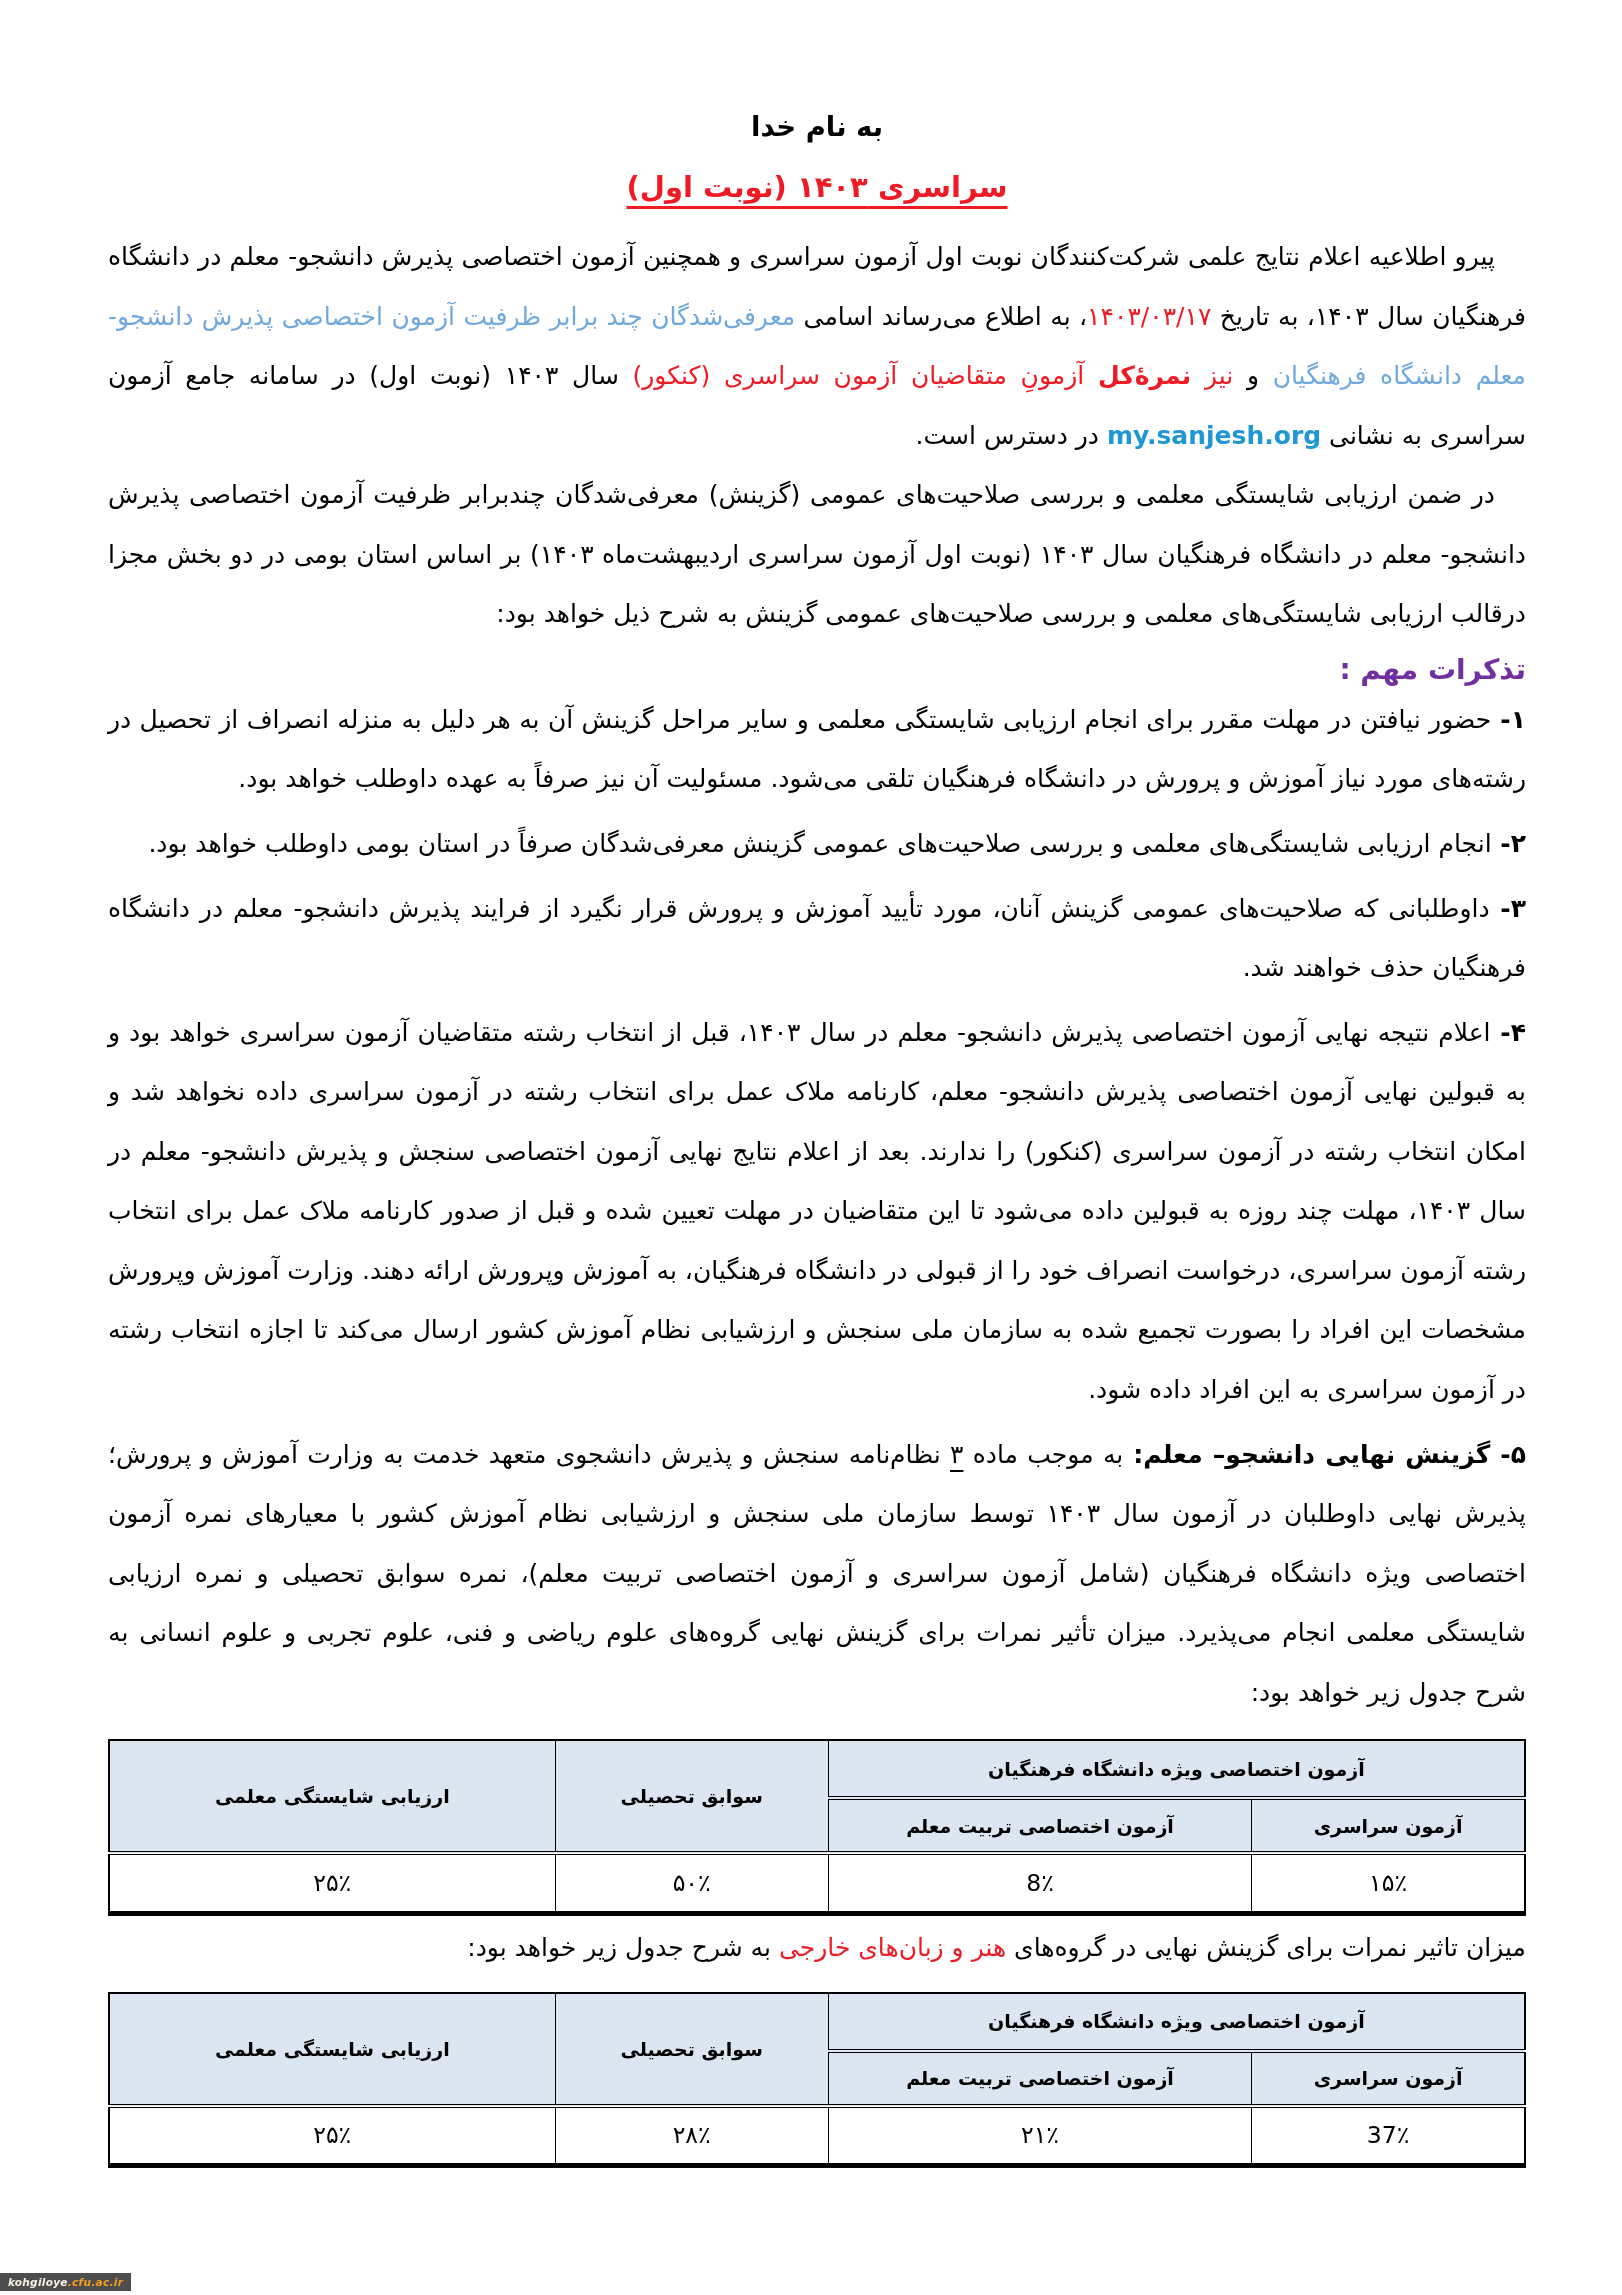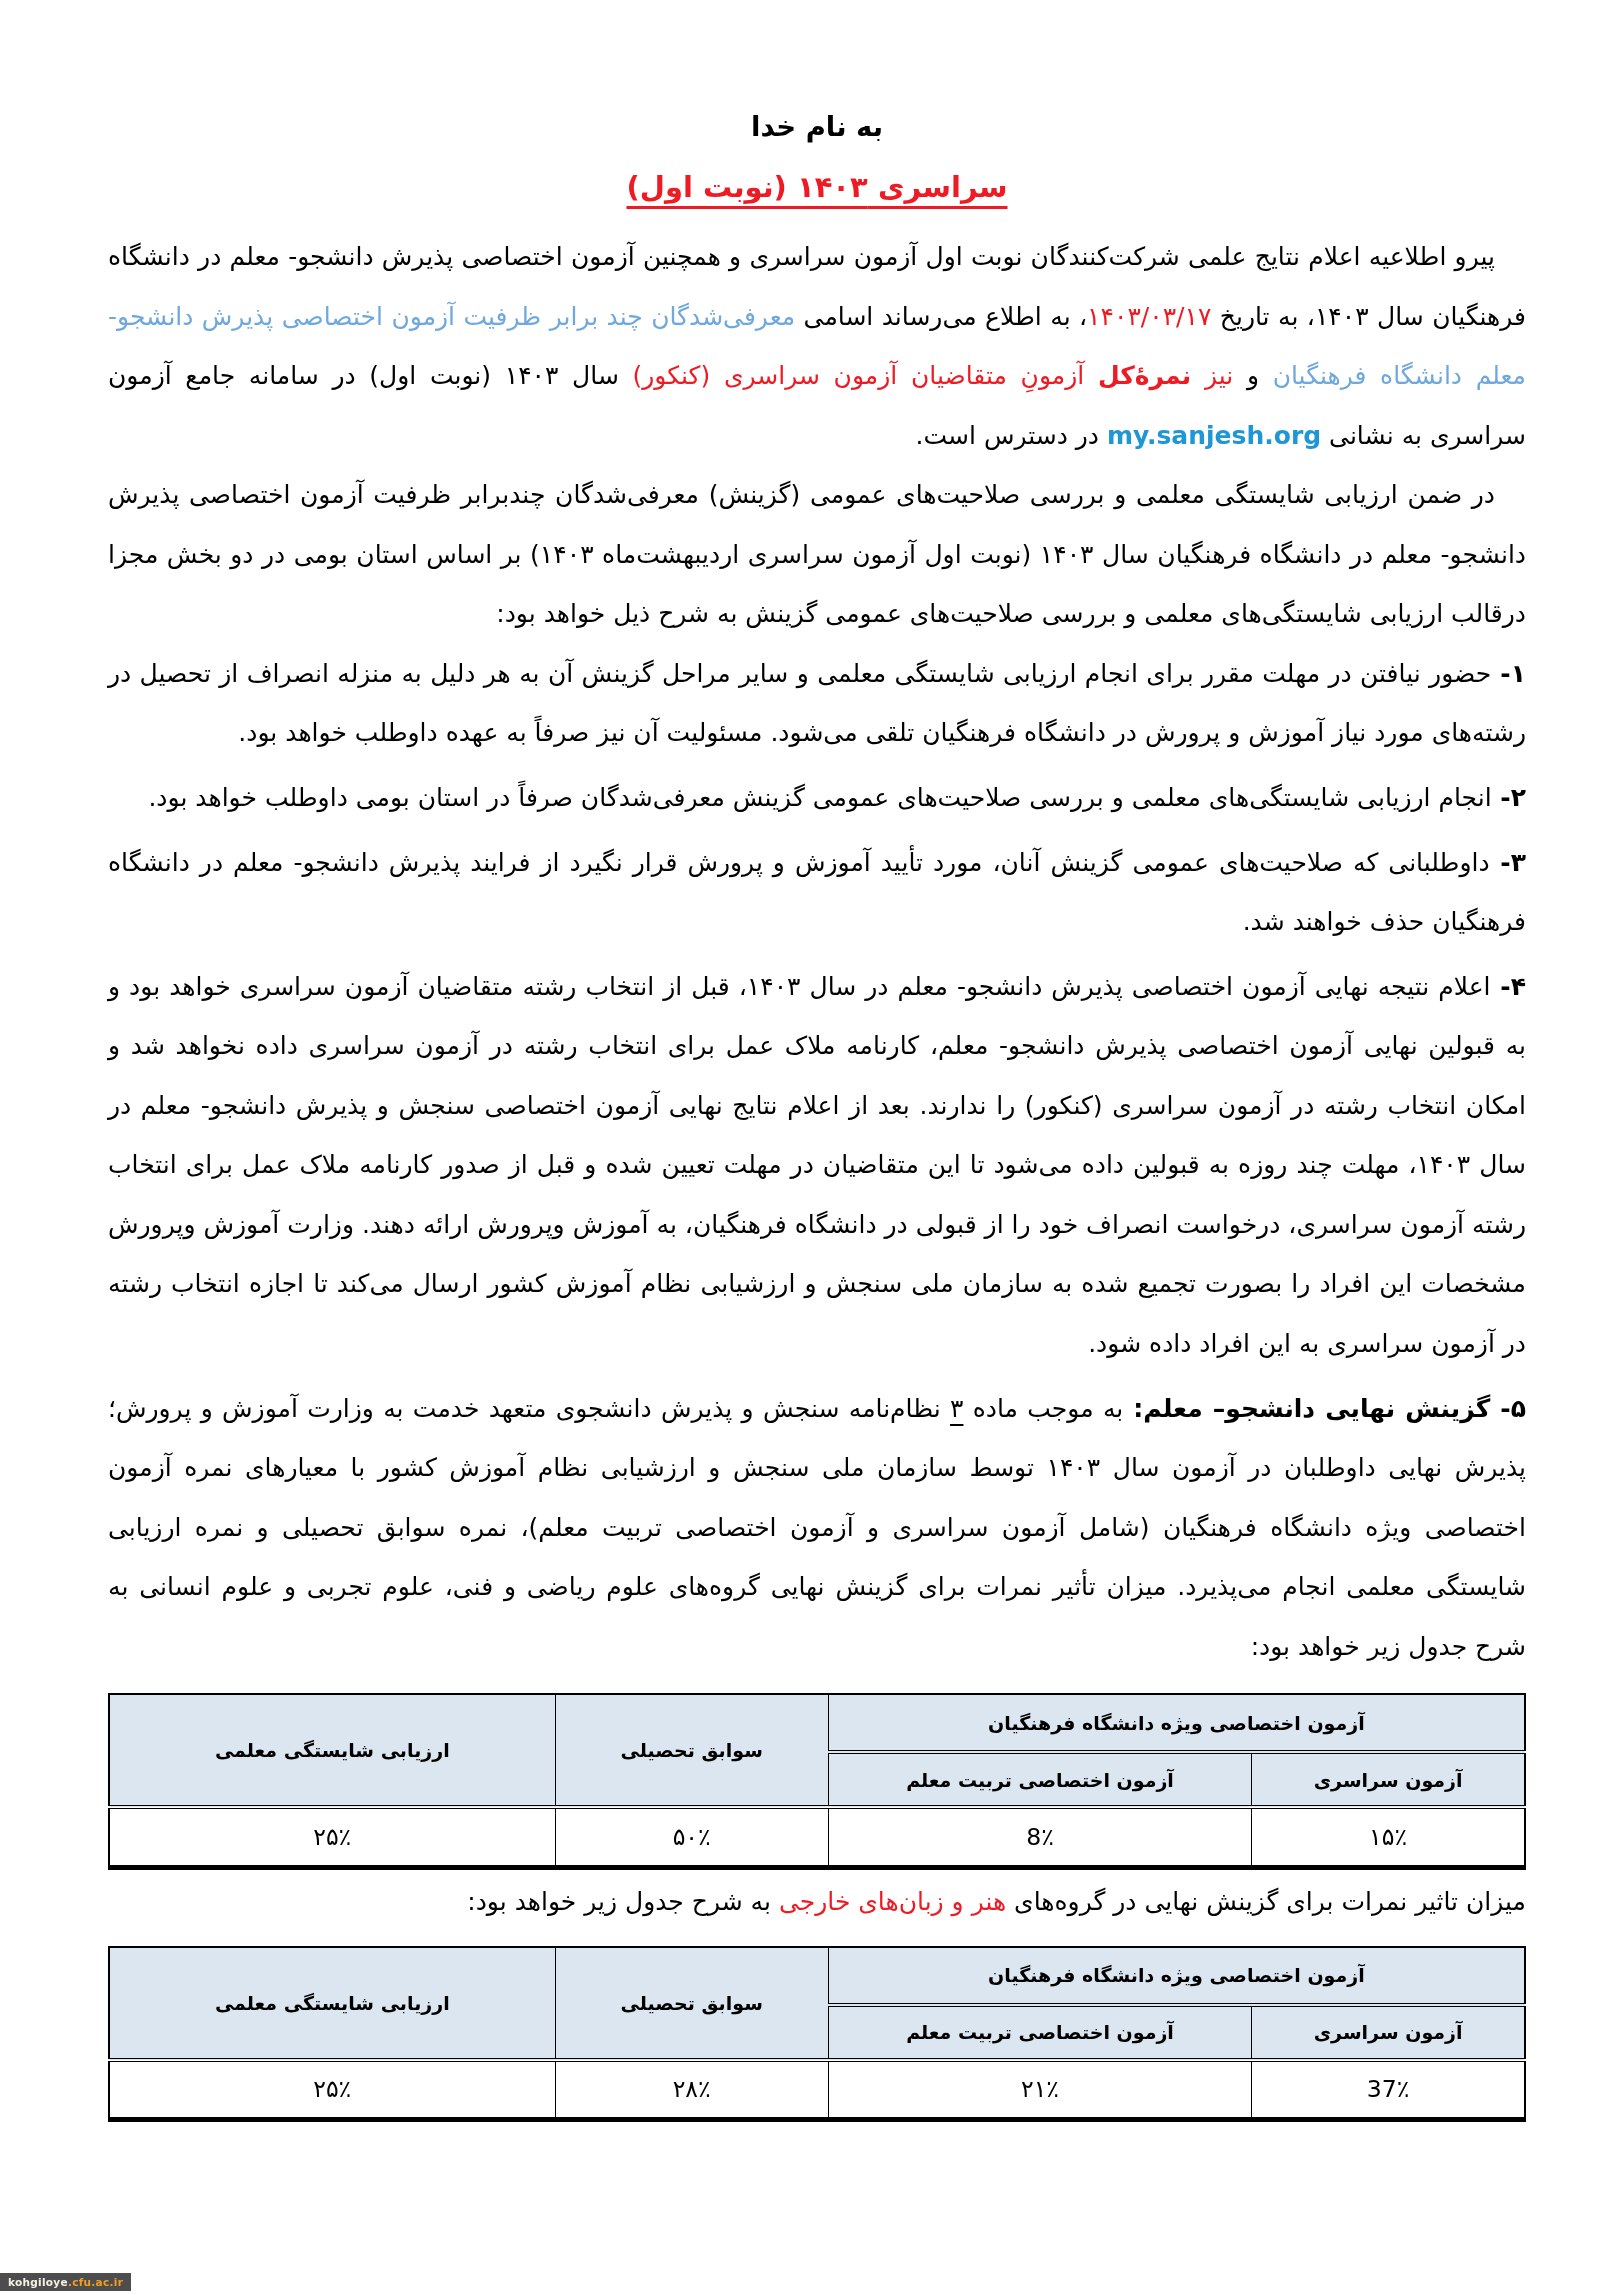--- a/index.html
+++ b/index.html
@@ -81,20 +81,21 @@
     margin:3.9px 0 2.6px 0;
   }
   .footnote{margin-top:9.2px;}
   .watermark{
     position:absolute;
     left:0;bottom:3.9px;
     background:var(--watermark_bg);
     padding:2.6px 7.9px 3.3px 7.9px;
     font-size:10.5px;
     font-weight:bold;
+    font-style:italic;
     direction:ltr;
     color:var(--watermark_text);
     letter-spacing:0.3px;
     cursor:pointer;
   }
   .watermark .wm-orange{color:var(--watermark_orange);}
 </style>
 </head>
 <body>
 
@@ -103,20 +104,21 @@
   <div class="bismillah center">به نام خدا</div>
 
   <div class="title center">
     <div><span class="r-redu">سراسری ۱۴۰۳ (نوبت اول)</span></div>
   </div>
 
   <p class="para indent"><span>پیرو اطلاعیه اعلام نتایج علمی شرکت‌کنندگان نوبت اول آزمون سراسری و همچنین آزمون اختصاصی پذیرش دانشجو- معلم در دانشگاه فرهنگیان سال ۱۴۰۳،  به تاریخ </span><span class="r-red">۱۴۰۳/۰۳/۱۷</span><span>، به اطلاع می‌رساند اسامی </span><span class="r-blue">معرفی‌شدگان چند برابر ظرفیت آزمون اختصاصی پذیرش دانشجو- معلم دانشگاه فرهنگیان</span><span> و </span><span class="r-red">نیز </span><span class="r-redb">نمرهٔ‌کل</span><span class="r-red"> آزمونِ متقاضیان آزمون سراسری (کنکور)</span><span> سال ۱۴۰۳ (نوبت اول) در سامانه جامع آزمون سراسری به نشانی </span><span class="r-link">my.sanjesh.org</span><span> در دسترس است.</span></p>
 
   <p class="para indent">در ضمن ارزیابی شایستگی معلمی و بررسی صلاحیت‌های عمومی (گزینش) معرفی‌شدگان چندبرابر ظرفیت آزمون اختصاصی پذیرش دانشجو- معلم در دانشگاه فرهنگیان سال ۱۴۰۳ (نوبت اول آزمون سراسری اردیبهشت‌ماه ۱۴۰۳) بر اساس استان بومی در دو بخش مجزا  درقالب ارزیابی شایستگی‌های معلمی و بررسی صلاحیت‌های عمومی گزینش به شرح ذیل خواهد بود:</p>
 
+  <div class="heading-purple">تذکرات مهم :</div>
 
   <p class="para item"><span class="r-b">۱- </span><span>حضور نیافتن در مهلت مقرر برای انجام ارزیابی شایستگی معلمی و سایر مراحل گزینش آن به هر دلیل به منزله انصراف از تحصیل در رشته‌های مورد نیاز آموزش و پرورش در دانشگاه فرهنگیان تلقی می‌شود. مسئولیت آن نیز صرفاً به عهده داوطلب خواهد بود.</span></p>
   <p class="para item"><span class="r-b">۲- </span><span>انجام ارزیابی شایستگی‌های معلمی و بررسی صلاحیت‌های عمومی گزینش معرفی‌شدگان صرفاً در استان بومی داوطلب خواهد بود.</span></p>
   <p class="para item"><span class="r-b">۳- </span><span>داوطلبانی که صلاحیت‌های عمومی گزینش آنان، مورد تأیید آموزش و پرورش قرار نگیرد از فرایند پذیرش دانشجو- معلم در دانشگاه فرهنگیان حذف خواهند شد.</span></p>
   <p class="para item"><span class="r-b">۴- </span><span>اعلام نتیجه نهایی آزمون اختصاصی پذیرش دانشجو- معلم در سال ۱۴۰۳، قبل از انتخاب رشته متقاضیان آزمون سراسری خواهد بود و به قبولین نهایی آزمون اختصاصی پذیرش دانشجو- معلم، کارنامه ملاک عمل برای انتخاب رشته در آزمون سراسری داده نخواهد شد و امکان انتخاب رشته در آزمون سراسری (کنکور) را ندارند. بعد از اعلام نتایج نهایی آزمون اختصاصی سنجش و پذیرش دانشجو- معلم در سال ۱۴۰۳، مهلت چند روزه به قبولین داده می‌شود تا این متقاضیان در مهلت تعیین شده و قبل از صدور کارنامه ملاک عمل برای انتخاب رشته آزمون سراسری، درخواست انصراف خود را از قبولی در دانشگاه فرهنگیان، به آموزش وپرورش ارائه دهند. وزارت آموزش وپرورش مشخصات این افراد را بصورت تجمیع شده به سازمان ملی سنجش و ارزشیابی نظام آموزش کشور ارسال می‌کند تا اجازه انتخاب رشته در آزمون سراسری به این افراد داده شود.</span></p>
   <p class="para item"><span class="r-b">۵- گزینش نهایی دانشجو– معلم: </span><span>به موجب ماده </span><span class="r-u">۳</span><span> نظام‌نامه سنجش و پذیرش دانشجوی متعهد خدمت به وزارت آموزش و پرورش؛ پذیرش نهایی داوطلبان در آزمون سال ۱۴۰۳ توسط سازمان ملی سنجش و ارزشیابی نظام آموزش کشور با معیارهای نمره آزمون اختصاصی ویژه دانشگاه فرهنگیان (شامل آزمون سراسری و آزمون اختصاصی تربیت معلم)، نمره سوابق تحصیلی و نمره ارزیابی شایستگی معلمی انجام می‌پذیرد. میزان تأثیر نمرات برای گزینش نهایی گروه‌های علوم ریاضی و فنی، علوم تجربی و علوم انسانی به شرح جدول زیر خواهد بود:</span></p>
 
   <table class="wtable">
     <colgroup>
       <col style="width:19.3%">

